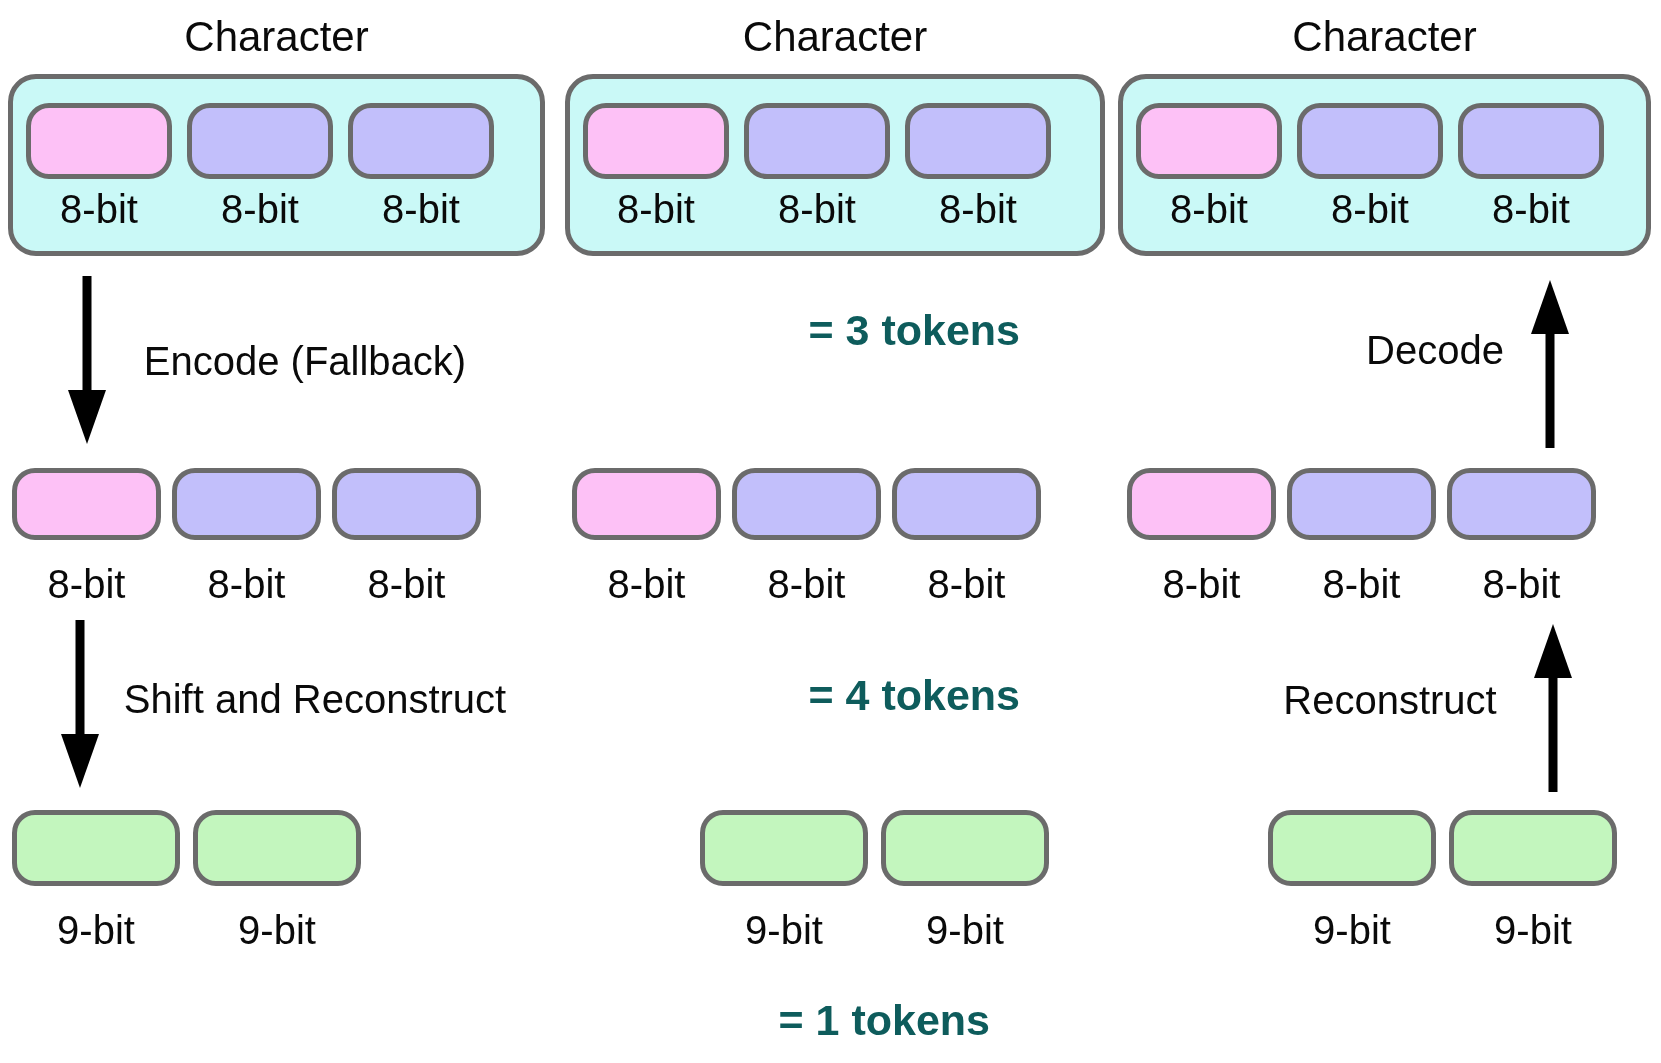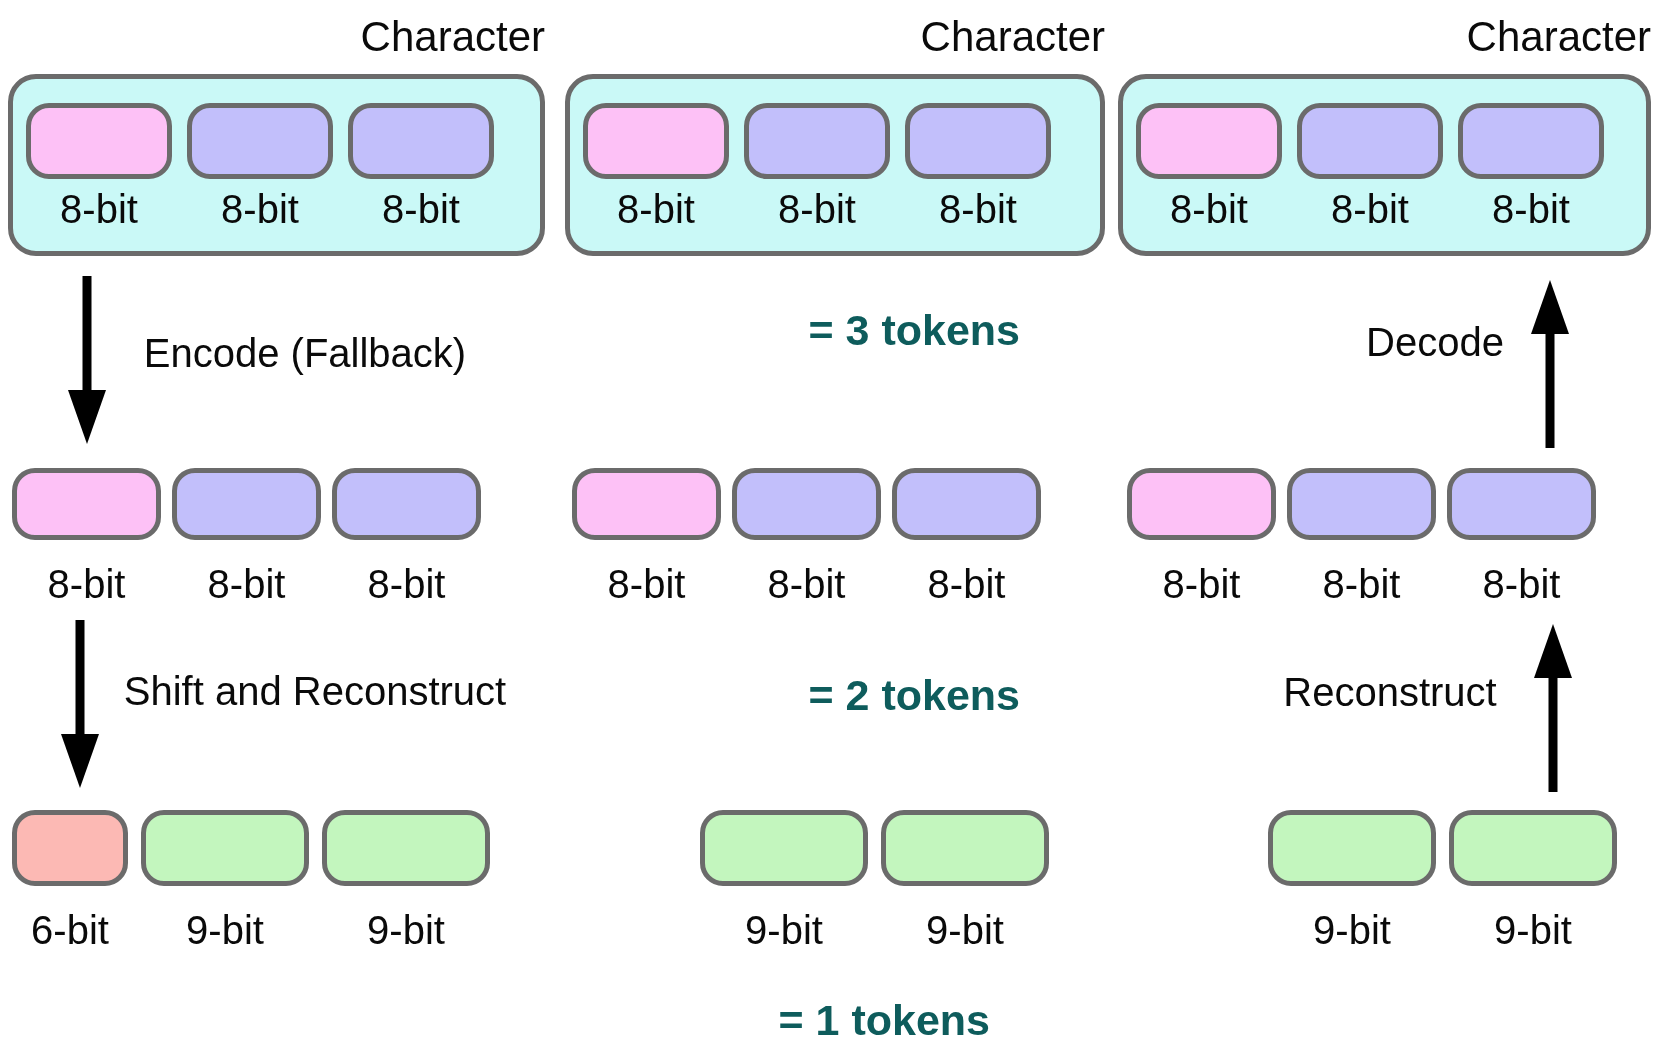--- a/index.html
+++ b/index.html
@@ -3,21 +3,21 @@
 <meta charset="utf-8">
 <style>
   html,body{margin:0;padding:0;background:#ffffff;}
   body{
     width:1661px;height:1063px;position:relative;overflow:hidden;
     font-family:"Liberation Sans","DejaVu Sans",sans-serif;
     color:#0a0a0a;
   }
   .char-title{
     position:absolute;top:12px;height:50px;
-    font-size:42px;line-height:50px;text-align:right;font-weight:400;
+    font-size:42px;line-height:50px;text-align:center;font-weight:400;
   }
   .char-box{
     position:absolute;top:74px;height:182px;box-sizing:border-box;
     background:var(--color-box_fill,#CAF9F7);
     border:5px solid var(--color-border,#6B6B6B);
     border-radius:28px;
     display:flex;align-items:flex-start;
     padding:24px 0 0 13px;gap:15px;
   }
   .cell{display:flex;flex-direction:column;align-items:center;}
@@ -37,21 +37,21 @@
   .pill[data-color="green"]{background:var(--color-green,#C3F6BE);}
   .pill-label{
     font-size:40px;line-height:46px;margin-top:7px;font-weight:400;
     white-space:nowrap;
   }
   .free-label .pill-label{margin-top:21px;}
   .byte-group{position:absolute;display:flex;gap:11px;}
   .row-bottom{gap:13px;}
   .arrow-label{
     position:absolute;font-size:40px;line-height:46px;font-weight:400;
-    text-align:center;white-space:nowrap;
+    text-align:center;white-space:nowrap;margin-top:8px;
   }
   .token-count{
     position:absolute;font-size:43px;line-height:48px;font-weight:700;
     color:var(--color-teal,#0E5C5C);text-align:right;white-space:nowrap;
   }
   .arrow-svg{position:absolute;width:44px;height:170px;}
 </style>
 </head>
 <body>
 
@@ -162,33 +162,29 @@
     <div class="pill-label">8-bit</div>
   </div>
 </div>
 
 <svg class="arrow-svg" style="left:58px;top:620px;" viewBox="0 0 44 170">
   <line x1="22" y1="0" x2="22" y2="120" stroke="#000" stroke-width="9"></line>
   <polygon points="3,114 41,114 22,168" fill="#000"></polygon>
 </svg>
 <div class="arrow-label" style="left:110px;top:668px;width:410px;">Shift and Reconstruct</div>
 
-<div class="token-count" style="left:620px;top:671px;width:400px;">= 2 tokens</div>
+<div class="token-count" style="left:620px;top:671px;width:400px;">= 4 tokens</div>
 
 <div class="arrow-label" style="left:1190px;top:669px;width:400px;">Reconstruct</div>
 <svg class="arrow-svg" style="left:1531px;top:622px;" viewBox="0 0 44 170">
   <polygon points="3,56 41,56 22,2" fill="#000"></polygon>
   <line x1="22" y1="50" x2="22" y2="170" stroke="#000" stroke-width="9"></line>
 </svg>
 
 <div class="byte-group row-bottom" style="left:12px;top:810px;">
-  <div class="cell w116 free-label">
-    <div class="pill" data-color="salmon"></div>
-    <div class="pill-label">6-bit</div>
-  </div>
   <div class="cell w168 free-label">
     <div class="pill" data-color="green"></div>
     <div class="pill-label">9-bit</div>
   </div>
   <div class="cell w168 free-label">
     <div class="pill" data-color="green"></div>
     <div class="pill-label">9-bit</div>
   </div>
 </div>
 

